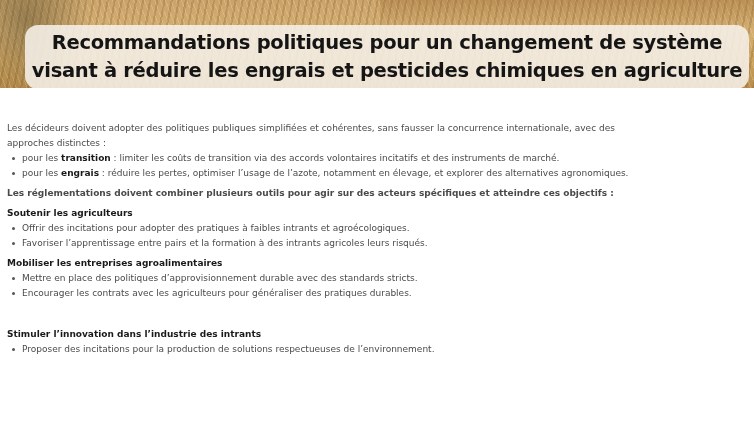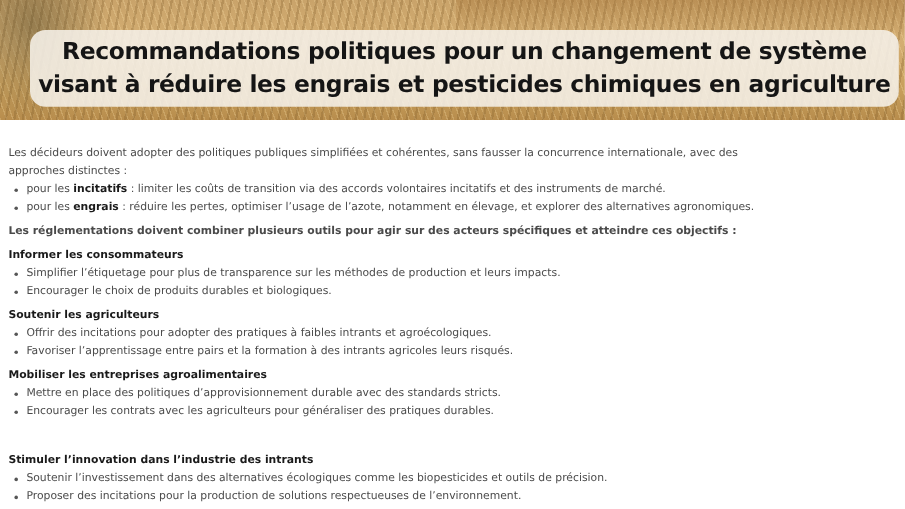--- a/index.html
+++ b/index.html
@@ -4,21 +4,21 @@
 <style>
   html, body { margin: 0; padding: 0; }
   body {
     width: 754px; height: 424px; overflow: hidden;
     background: #ffffff;
     font-family: "DejaVu Sans", "Liberation Sans", sans-serif;
     color: #444;
   }
   .banner {
     position: relative;
-    width: 754px; height: 100px;
+    width: 754px; height: 88px;
     background:
       repeating-linear-gradient(100deg, rgba(120,85,35,0.25) 0 2px, transparent 2px 7px),
       repeating-linear-gradient(70deg, rgba(250,225,170,0.25) 0 1px, transparent 1px 5px),
       linear-gradient(180deg, #c9a36a 0%, #d4ae72 35%, #caa15f 70%, #b88d4d 100%);
     overflow: hidden;
   }
   .banner::before {
     content: ""; position: absolute; left: 0; top: 0; width: 90px; height: 102px;
     background: radial-gradient(ellipse at 30% 20%, rgba(80,70,40,0.45), transparent 70%);
   }
@@ -72,49 +72,41 @@
     <div class="title-line">visant à réduire les engrais et pesticides chimiques en agriculture</div>
   </div>
 </div>
 
 <div class="content">
   <p class="p">
     <span>Les décideurs doivent adopter des politiques publiques simplifiées et cohérentes, sans fausser la concurrence internationale, avec des</span><br>
     <span>approches distinctes :</span>
   </p>
   <ul class="ul-intro">
-    <li><span>pour les </span><b class="kw">incitatifs</b><span> : limiter les coûts de transition via des accords volontaires incitatifs et des instruments de marché.</span></li>
+    <li><span>pour les </span><b class="kw">transition</b><span> : limiter les coûts de transition via des accords volontaires incitatifs et des instruments de marché.</span></li>
     <li><span>pour les </span><b class="kw">engrais</b><span> : réduire les pertes, optimiser l’usage de l’azote, notamment en élevage, et explorer des alternatives agronomiques.</span></li>
   </ul>
   <p class="p" style="margin-top:5px;font-weight:bold;">Les réglementations doivent combiner plusieurs outils pour agir sur des acteurs spécifiques et atteindre ces objectifs :</p>
 
-  <div class="sec" style="margin-top:5px;">
-    <p class="sec-title">Informer les consommateurs</p>
-    <ul>
-      <li>Simplifier l’étiquetage pour plus de transparence sur les méthodes de production et leurs impacts.</li>
-      <li>Encourager le choix de produits durables et biologiques.</li>
-    </ul>
-  </div>
 
   <div class="sec" style="margin-top:5px;">
     <p class="sec-title">Soutenir les agriculteurs</p>
     <ul>
       <li>Offrir des incitations pour adopter des pratiques à faibles intrants et agroécologiques.</li>
       <li>Favoriser l’apprentissage entre pairs et la formation à des intrants agricoles leurs risqués.</li>
     </ul>
   </div>
 
   <div class="sec" style="margin-top:5px;">
     <p class="sec-title">Mobiliser les entreprises agroalimentaires</p>
     <ul>
       <li>Mettre en place des politiques d’approvisionnement durable avec des standards stricts.</li>
       <li>Encourager les contrats avec les agriculteurs pour généraliser des pratiques durables.</li>
     </ul>
   </div>
 
   <div class="sec" style="margin-top:26px;">
     <p class="sec-title">Stimuler l’innovation dans l’industrie des intrants</p>
     <ul>
-      <li>Soutenir l’investissement dans des alternatives écologiques comme les biopesticides et outils de précision.</li>
       <li>Proposer des incitations pour la production de solutions respectueuses de l’environnement.</li>
     </ul>
   </div>
 </div>
 
 </body></html>

